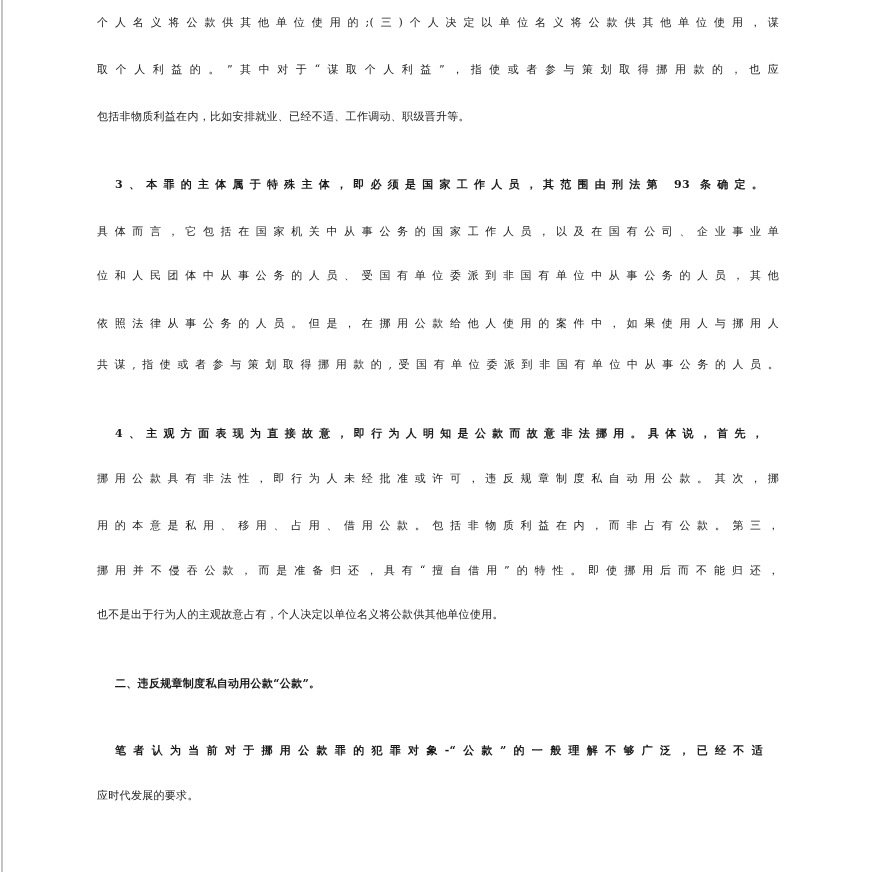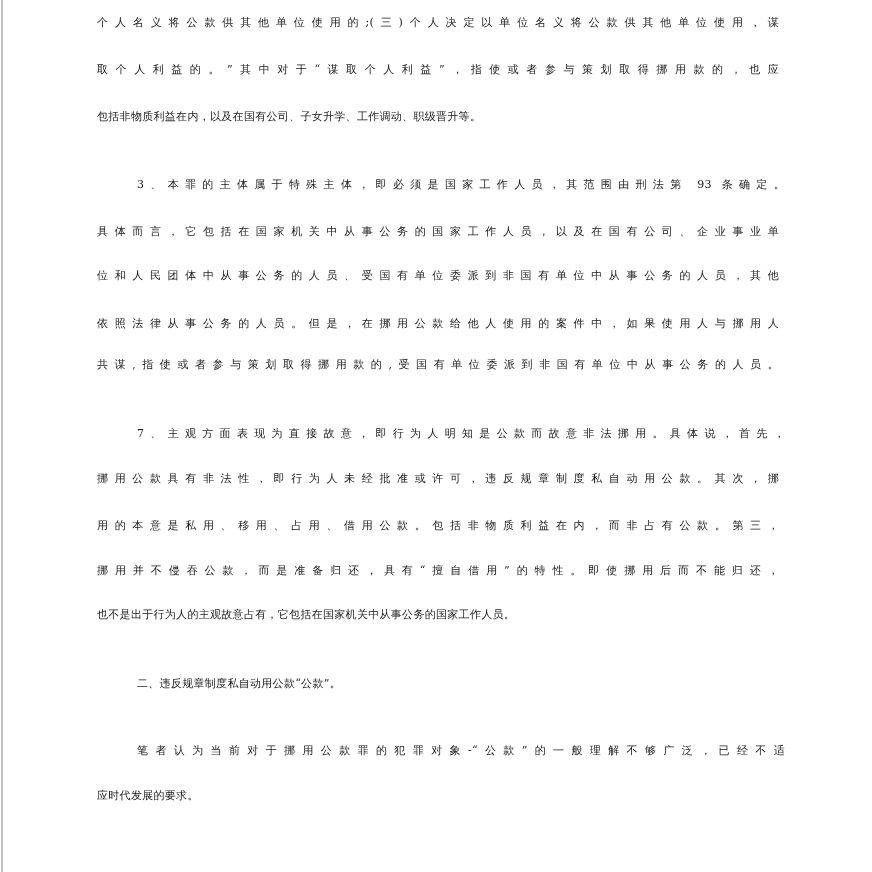--- a/index.html
+++ b/index.html
@@ -37,53 +37,54 @@
       line-height: 24px;
       white-space: nowrap;
       letter-spacing: 0.3px;
     }
     .line.justify {
       width: 682px;
       text-align: justify;
       text-align-last: justify;
     }
     .line.indent {
-      left: 40px;
+      left: 18px;
+      font-weight: bold;
     }
     .line.indent.justify {
       width: 648px;
     }
   </style>
 </head>
 <body>
 
 <div class="page-edge"></div>
 
 <div class="page">
 
   <div class="paragraph">
     <div class="line justify" style="top:11px">个人名义将公款供其他单位使用的;(三)个人决定以单位名义将公款供其他单位使用，谋</div>
     <div class="line justify" style="top:58px">取个人利益的。”其中对于“谋取个人利益”，指使或者参与策划取得挪用款的，也应</div>
-    <div class="line" style="top:105px">包括非物质利益在内，以及在国有公司、子女升学、工作调动、职级晋升等。</div>
+    <div class="line" style="top:105px">包括非物质利益在内，比如安排就业、已经不适、工作调动、职级晋升等。</div>
   </div>
 
   <div class="paragraph">
     <div class="line indent justify" style="top:173px">3、本罪的主体属于特殊主体，即必须是国家工作人员，其范围由刑法第 93 条确定。</div>
     <div class="line justify" style="top:220px">具体而言，它包括在国家机关中从事公务的国家工作人员，以及在国有公司、企业事业单</div>
     <div class="line justify" style="top:264px">位和人民团体中从事公务的人员、受国有单位委派到非国有单位中从事公务的人员，其他</div>
     <div class="line justify" style="top:312px">依照法律从事公务的人员。但是，在挪用公款给他人使用的案件中，如果使用人与挪用人</div>
     <div class="line justify" style="top:353px">共谋,指使或者参与策划取得挪用款的,受国有单位委派到非国有单位中从事公务的人员。</div>
   </div>
 
   <div class="paragraph">
-    <div class="line indent justify" style="top:422px">7、主观方面表现为直接故意，即行为人明知是公款而故意非法挪用。具体说，首先，</div>
+    <div class="line indent justify" style="top:422px">4、主观方面表现为直接故意，即行为人明知是公款而故意非法挪用。具体说，首先，</div>
     <div class="line justify" style="top:467px">挪用公款具有非法性，即行为人未经批准或许可，违反规章制度私自动用公款。其次，挪</div>
     <div class="line justify" style="top:514px">用的本意是私用、移用、占用、借用公款。包括非物质利益在内，而非占有公款。第三，</div>
     <div class="line justify" style="top:559px">挪用并不侵吞公款，而是准备归还，具有“擅自借用”的特性。即使挪用后而不能归还，</div>
-    <div class="line" style="top:603px">也不是出于行为人的主观故意占有，它包括在国家机关中从事公务的国家工作人员。</div>
+    <div class="line" style="top:603px">也不是出于行为人的主观故意占有，个人决定以单位名义将公款供其他单位使用。</div>
   </div>
 
   <div class="paragraph">
     <div class="line indent" style="top:672px">二、违反规章制度私自动用公款“公款”。</div>
   </div>
 
   <div class="paragraph">
     <div class="line indent justify" style="top:739px">笔者认为当前对于挪用公款罪的犯罪对象-“公款”的一般理解不够广泛，已经不适</div>
     <div class="line" style="top:784px">应时代发展的要求。</div>
   </div>

